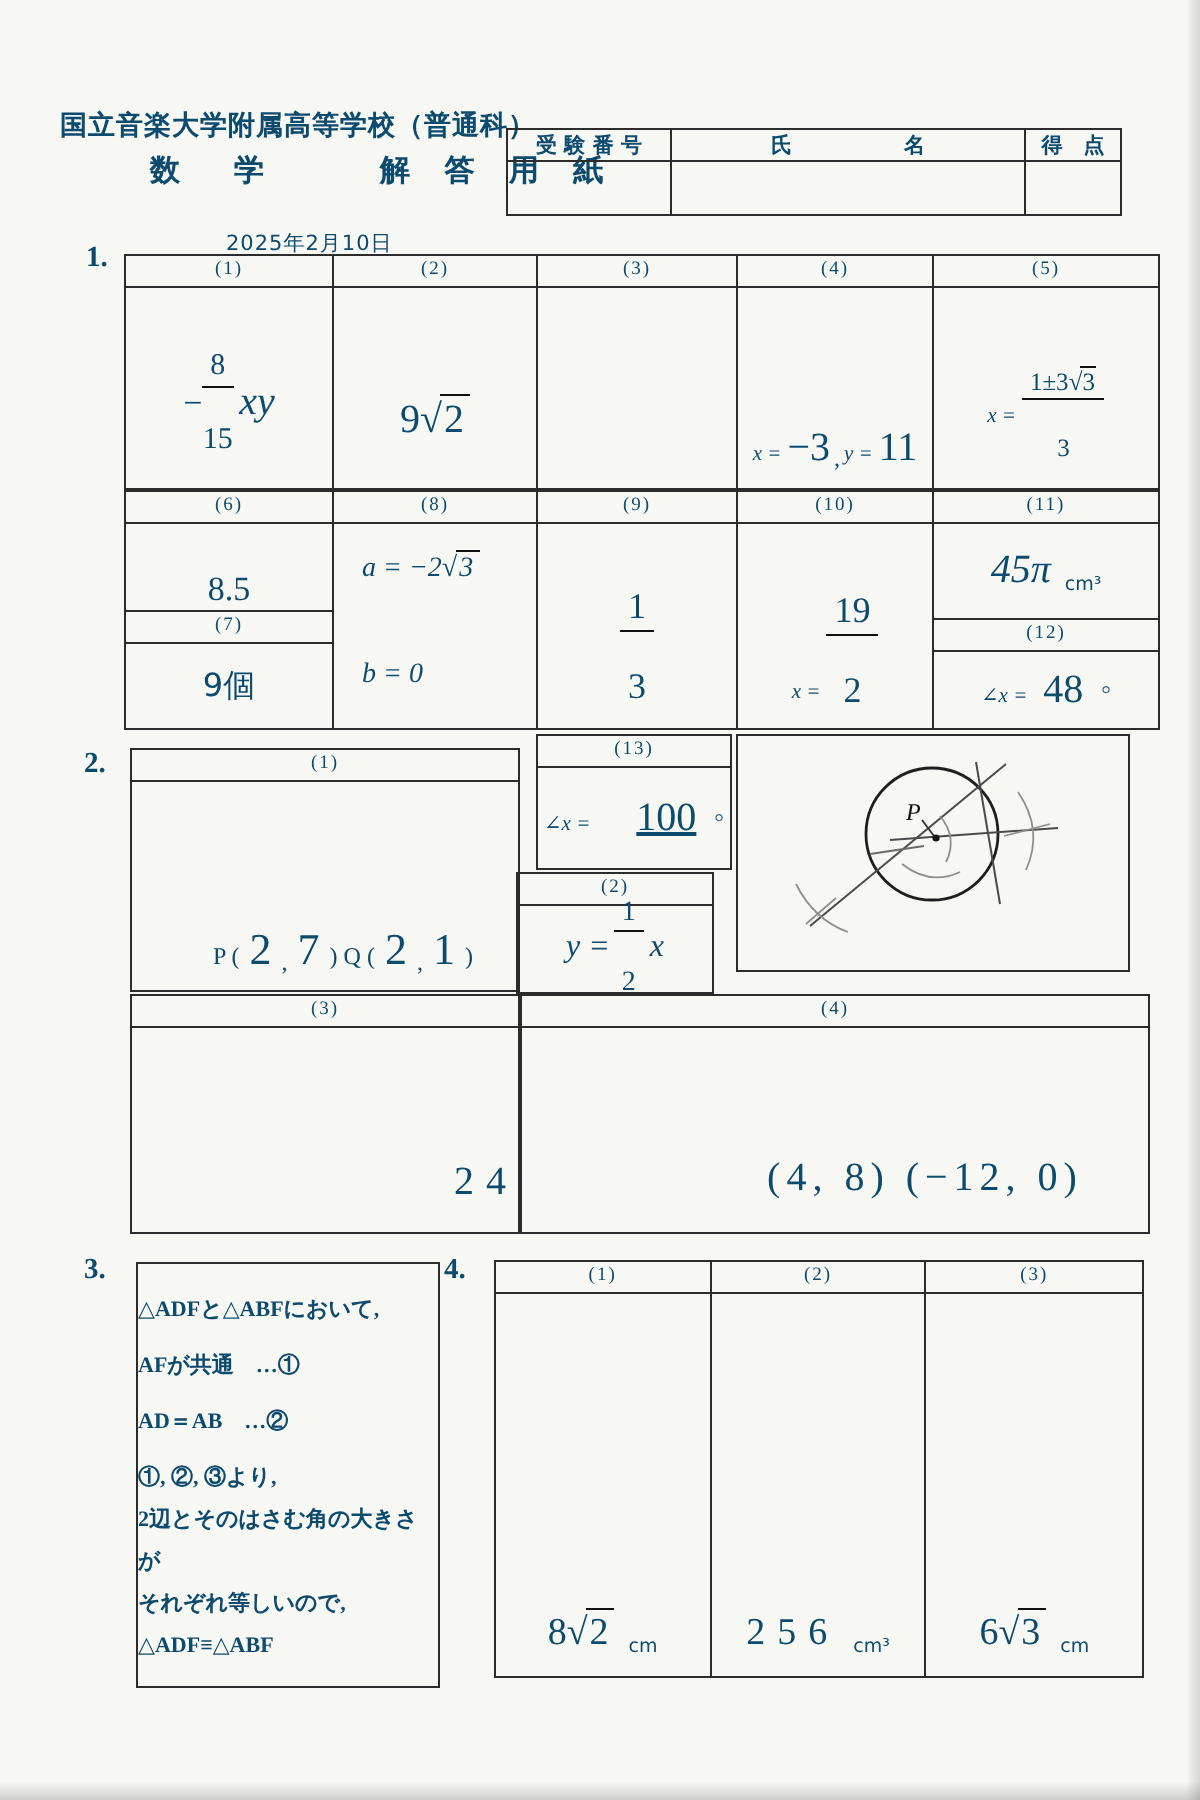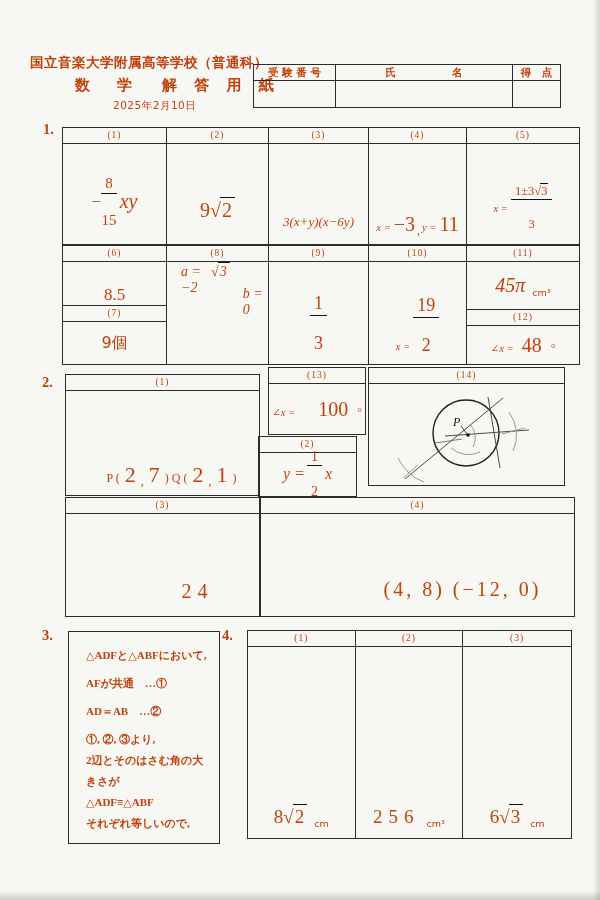--- a/index.html
+++ b/index.html
@@ -1,31 +1,31 @@
 <!DOCTYPE html>
 <html><head>
 <meta charset="utf-8">
 <style>
   html,body { margin:0; padding:0; }
   .page {
     position:relative; width:600px; height:900px;
-    background:#f7f7f4; color:#c2410c;
+    background:#f7f7f4; color:#0c4a6e;
     font-family:"Liberation Serif","DejaVu Serif",serif;
     overflow:hidden;
   }
   .scan-right { position:absolute; right:0; top:0; width:7px; height:100%;
     background:linear-gradient(to right, rgba(0,0,0,0), rgba(60,60,55,0.18)); }
   .scan-bottom { position:absolute; left:0; bottom:0; width:100%; height:9px;
     background:linear-gradient(to bottom, rgba(0,0,0,0), rgba(60,60,55,0.22)); }
 
   .abs { position:absolute; }
   .box { position:absolute; border:1.6px solid #2b2b2b; background:transparent; box-sizing:border-box; }
 
   .school { font-family:"DejaVu Sans","Liberation Sans",sans-serif; font-weight:bold; font-size:13.5px; letter-spacing:0.5px; }
-  .subjline { display:flex; gap:24px; font-family:"DejaVu Sans",sans-serif; font-weight:bold; font-size:15px; }
+  .subjline { display:flex; gap:52px; font-family:"DejaVu Sans",sans-serif; font-weight:bold; font-size:15px; }
   .subjline .sp { letter-spacing:6px; }
   .date { font-size:10.5px; font-family:"DejaVu Sans",sans-serif; letter-spacing:0.5px; }
 
   .info-table { display:grid; grid-template-columns:82px 177px 1fr; grid-template-rows:16px 1fr; }
   .info-cell { border-right:1.2px solid #2b2b2b; border-bottom:1.2px solid #2b2b2b;
     font-family:"DejaVu Sans",sans-serif; font-weight:bold; font-size:10.5px;
     display:flex; align-items:center; justify-content:center;text-align:right; }
   .info-cell.last { border-right:none; }
   .info-body { border-right:1.2px solid #2b2b2b; }
   .info-body.last { border-right:none; }
@@ -54,39 +54,39 @@
 
   .frac { display:inline-block; text-align:center; line-height:1.1; vertical-align:middle; }
   .fn { display:block; border-bottom:1.4px solid #111; padding:0 4px 1px; }
   .fd { display:block; padding-top:18px; }
   .rsym { margin-right:-1px; }
   .rad { border-top:1.5px solid #111; padding:1px 3px 0 2px; }
 
   .spread3 { letter-spacing:6px; }
   .spread4 { letter-spacing:3px; }
 
-  .proof { padding:9px 8px 0 17px; font-size:11px; font-weight:bold; }
+  .proof { padding:9px 8px 0 0; font-size:11px; font-weight:bold; }
   .proof .l1 { line-height:28px; }
   .proof .l2 { line-height:21px; }
 
   .pq-small { font-size:12px; margin:0 2px; }
   .pq-big { font-size:22px; margin:0 3px; }
   .pq-comma { font-size:12px; margin:0 2px; position:relative; top:3px; }
 </style>
 </head>
 <body>
 
 <div class="page">
 
   <div class="abs school" style="left:30px;top:54px;">国立音楽大学附属高等学校（普通科）</div>
   <div class="abs subjline" style="left:75px;top:76px;">
     <span class="sp">数　学</span>
     <span class="sp">解 答 用 紙</span>
   </div>
-  <div class="abs date" style="left:113px;top:99px;">2025年2月10日</div>
+  <div class="abs date" style="left:113px;top:115px;">2025年2月10日</div>
 
   <div class="box info-table" style="left:253px;top:64px;width:308px;height:44px;">
     <div class="info-cell">受 験 番 号</div>
     <div class="info-cell name-cell">
       <span>氏</span>
       <span>名</span>
     </div>
     <div class="info-cell last">得　点</div>
     <div class="info-body"></div>
     <div class="info-body"></div>
@@ -115,23 +115,20 @@
         <div class="cbody" style="padding-bottom:22px;">
           <span class="ansb big">
             <span>9</span>
             <span class="rsym">√</span>
             <span class="rad">2</span>
           </span>
         </div>
       </div>
       <div class="cell">
         <div class="chead">(3)</div>
-        <div class="cbody" style="padding-bottom:14px;">
-          <span class="it" style="font-size:13px;">3(x+y)(x−6y)</span>
-        </div>
       </div>
       <div class="cell">
         <div class="chead">(4)</div>
         <div class="cbody" style="padding-bottom:8px;">
           <span class="ansb">
             <span class="mlab">x =</span>
             <span class="big">−3</span>
             <span class="pq-comma">,</span>
             <span class="mlab">y =</span>
             <span class="big">11</span>
@@ -162,21 +159,21 @@
         <div class="cbody vcenter" style="height:43px;flex:none;align-items:flex-end;">
           <span class="mid-size">8.5</span>
         </div>
         <div class="chead mid">(7)</div>
         <div class="cbody vcenter">
           <span class="mid-size" style="font-family:'DejaVu Sans',sans-serif;font-size:16px;">9個</span>
         </div>
       </div>
       <div class="cell">
         <div class="chead">(8)</div>
-        <div class="cbody" style="align-items:flex-start;justify-content:center;padding:0 0 6px 14px;gap:13px;">
+        <div class="cbody" style="flex-direction:column;align-items:flex-start;justify-content:center;padding:0 0 6px 14px;gap:13px;">
           <span class="ansb it" style="font-size:14px;">
             <span>a = −2</span>
             <span class="rsym">√</span>
             <span class="rad">3</span>
           </span>
           <span class="it" style="font-size:14px;margin-top:24px;">b = 0</span>
         </div>
       </div>
       <div class="cell">
         <div class="chead">(9)</div>
@@ -217,28 +214,27 @@
         </div>
       </div>
     </div>
   </div>
 
   <div class="box" style="left:268px;top:367px;width:98px;height:68px;">
     <div class="chead">(13)</div>
     <div class="cbody vcenter" style="height:50px;">
       <span class="ansb">
         <span class="mlab">∠x =</span>
-        <span class="big" style="margin-left:20px;">100</span>
+        <span class="big" style="margin-left:20px;text-decoration:underline;">100</span>
         <span class="deg">°</span>
       </span>
     </div>
   </div>
 
   <div class="box" style="left:368px;top:367px;width:197px;height:119px;">
-    <div class="chead">(14)</div>
     <div style="height:100px;">
       <svg width="195" height="100" viewBox="0 0 195 100">
         <circle cx="97" cy="49" r="33" fill="none" stroke="#1e1e1e" stroke-width="1.4"></circle>
         <line x1="36" y1="95" x2="134" y2="14" stroke="#4a4a4a" stroke-width="1"></line>
         <line x1="76" y1="52" x2="160" y2="46" stroke="#4a4a4a" stroke-width="1"></line>
         <line x1="119" y1="13" x2="131" y2="84" stroke="#4a4a4a" stroke-width="1"></line>
         <line x1="66" y1="59" x2="93" y2="55" stroke="#6a6a6a" stroke-width="0.9"></line>
         <path d="M29,74 Q38,92 55,98" fill="none" stroke="#8e8e8e" stroke-width="0.9"></path>
         <line x1="34" y1="94" x2="49" y2="81" stroke="#8e8e8e" stroke-width="0.9"></line>
         <path d="M140,28 Q153,47 144,67" fill="none" stroke="#8e8e8e" stroke-width="0.9"></path>
@@ -280,41 +276,41 @@
           <span class="fn">1</span>
           <span class="fd">2</span>
         </span>
         <span class="it" style="font-size:16px;margin-left:3px;">x</span>
       </span>
     </div>
   </div>
 
   <div class="box" style="left:65px;top:497px;width:195px;height:120px;">
     <div class="chead">(3)</div>
-    <div class="cbody" style="height:101px;padding-left:70px;">
+    <div class="cbody" style="height:101px;padding-left:70px;justify-content:flex-end;">
       <span class="big spread3">24</span>
     </div>
   </div>
 
   <div class="box" style="left:260px;top:497px;width:315px;height:120px;">
     <div class="chead">(4)</div>
     <div class="cbody" style="height:101px;padding-bottom:14px;padding-left:90px;">
       <span class="big spread4">(4, 8)  (−12, 0)</span>
     </div>
   </div>
 
   <div class="abs qnum" style="left:42px;top:627px;">3.</div>
   <div class="box proof" style="left:68px;top:631px;width:152px;height:213px;">
     <div class="l1">△ADFと△ABFにおいて,</div>
     <div class="l1">AFが共通　…①</div>
     <div class="l1">AD＝AB　…②</div>
     <div class="l2" style="margin-top:4px;">①, ②, ③より,</div>
     <div class="l2">2辺とそのはさむ角の大きさが</div>
+    <div class="l2">それぞれ等しいので,</div>
     <div class="l2">△ADF≡△ABF</div>
-    <div class="l2">それぞれ等しいので,</div>
   </div>
 
   <div class="abs qnum" style="left:222px;top:627px;">4.</div>
   <div class="box" style="left:247px;top:630px;width:325px;height:209px;">
     <div class="rowtable" style="grid-template-columns:1fr 1fr 1fr;">
       <div class="cell">
         <div class="chead">(1)</div>
         <div class="cbody" style="padding-bottom:10px;">
           <span class="ansb" style="font-size:19px;">
             <span>8</span>

